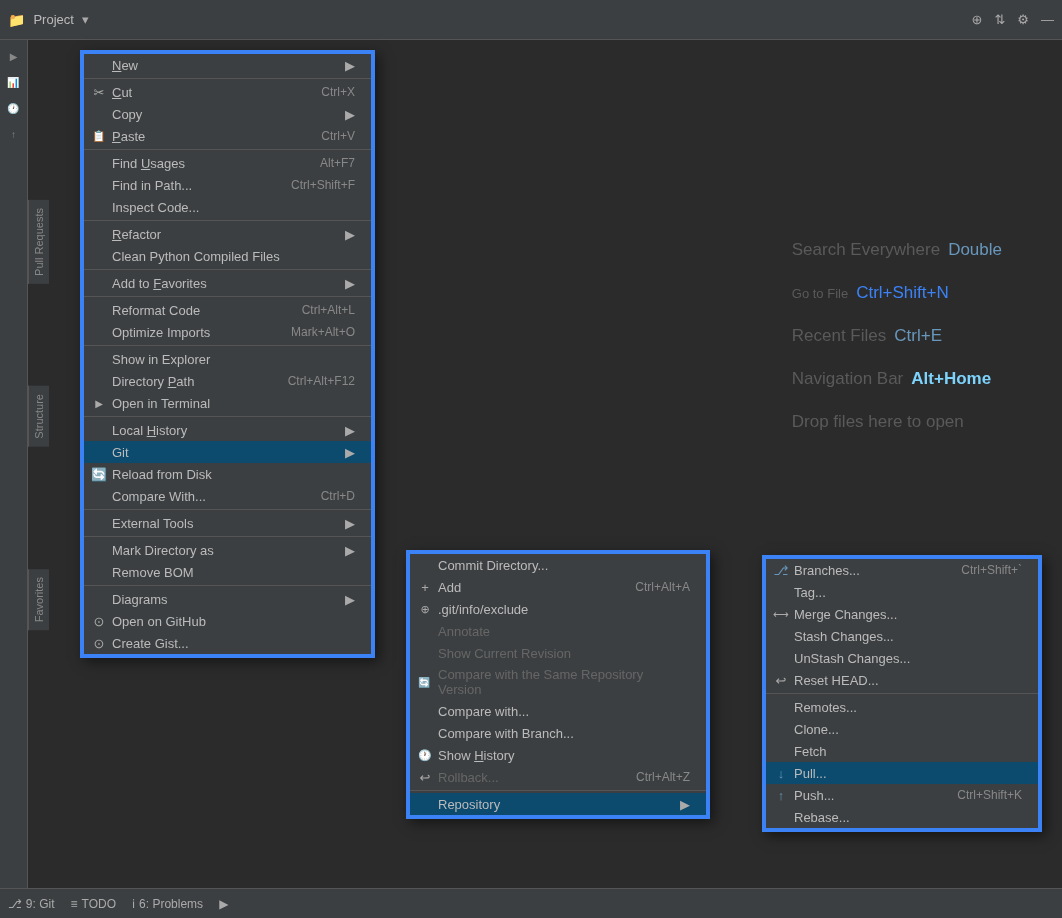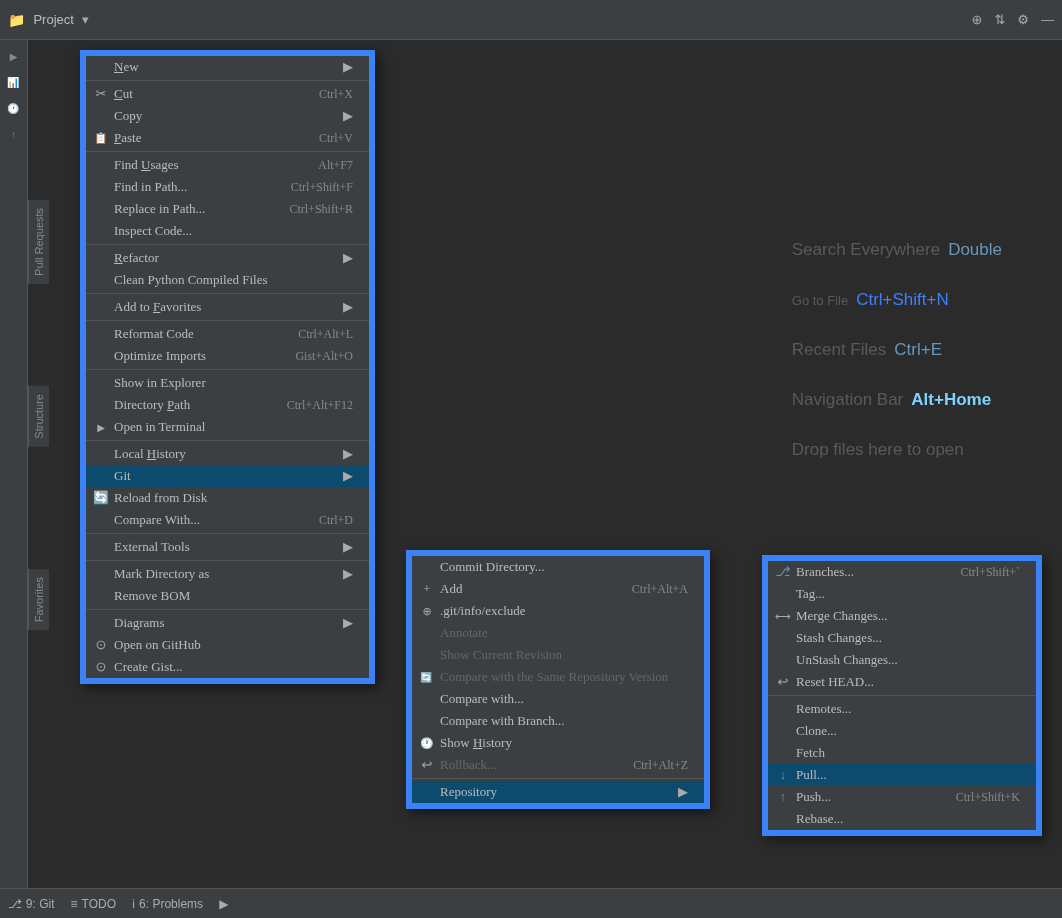--- a/index.html
+++ b/index.html
@@ -79,40 +79,39 @@
       background: #2b2b2b;
     }
 
     
     .shortcut-hints {
       position: absolute;
       right: 60px;
       top: 200px;
       display: flex;
       flex-direction: column;
-      gap: 30px;
+      gap: 23px;
     }
 
     .hint-row {
       display: flex;
       align-items: center;
       gap: 8px;
       font-size: 18px;
       color: #5a5a5a;
     }
 
     
     .context-menu {
       position: absolute;
       background: #3c3f41;
-      border: 6px solid #3b82f6;
+      border: 4px solid #3b82f6;
       min-width: 280px;
       box-shadow: 4px 4px 12px rgba(0,0,0,0.5);
       z-index: 100;
-      font-family: Liberation Serif, serif;
     }
 
     .menu-item {
       display: flex;
       align-items: center;
       padding: 3px 16px 3px 28px;
       cursor: pointer;
       color: #bbbbbb;
       position: relative;
       min-height: 22px;
@@ -296,24 +295,20 @@
   <div class="menu-item">
     <span>Find <span class="underline">U</span>sages</span>
     <span class="shortcut">Alt+F7</span>
   </div>
 
   <div class="menu-item">
     <span>Find in Path...</span>
     <span class="shortcut">Ctrl+Shift+F</span>
   </div>
 
-  <div class="menu-item">
-    <span>Replace in Path...</span>
-    <span class="shortcut">Ctrl+Shift+R</span>
-  </div>
 
   <div class="menu-item">
     <span>Inspect Code...</span>
   </div>
   <div class="menu-separator"></div>
 
   <div class="menu-item">
     <span><span class="underline">R</span>efactor</span>
     <span class="arrow">▶</span>
   </div>
@@ -329,21 +324,21 @@
   </div>
   <div class="menu-separator"></div>
 
   <div class="menu-item">
     <span>Reformat Code</span>
     <span class="shortcut">Ctrl+Alt+L</span>
   </div>
 
   <div class="menu-item">
     <span>Optimize Imports</span>
-    <span class="shortcut">Gist+Alt+O</span>
+    <span class="shortcut">Mark+Alt+O</span>
   </div>
   <div class="menu-separator"></div>
 
   <div class="menu-item">
     <span>Show in Explorer</span>
   </div>
 
   <div class="menu-item">
     <span>Directory <span class="underline">P</span>ath</span>
     <span class="shortcut">Ctrl+Alt+F12</span>

